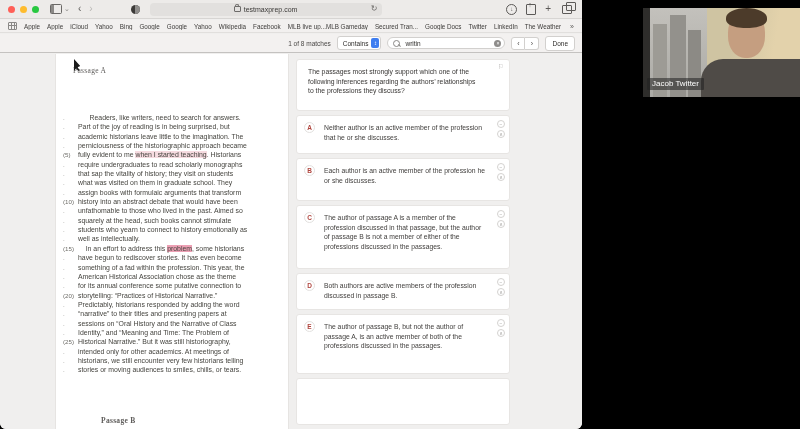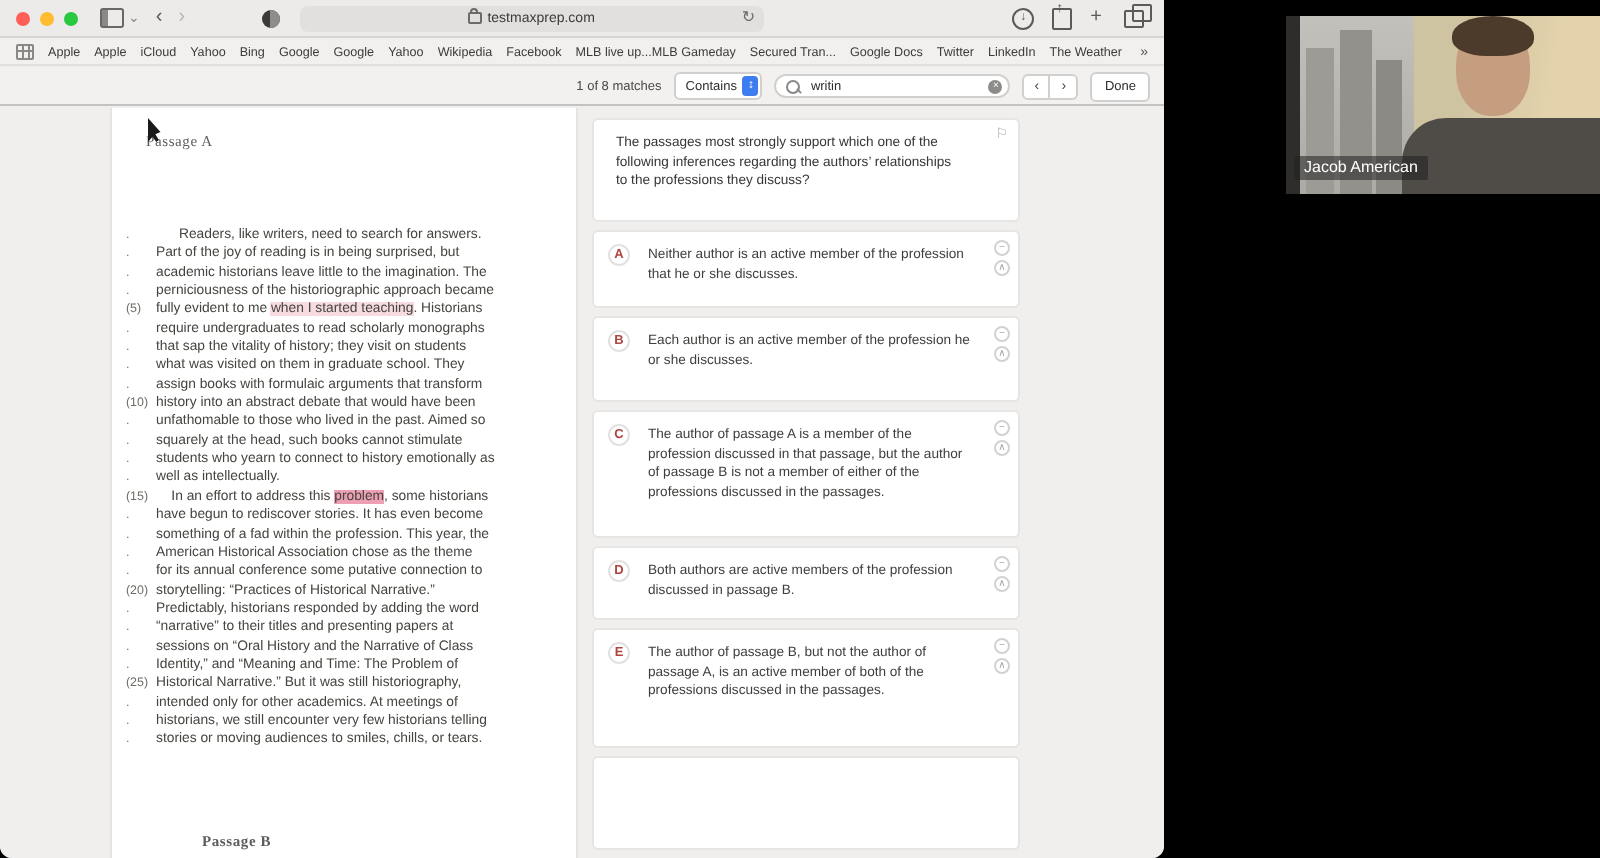--- a/index.html
+++ b/index.html
@@ -373,14 +373,14 @@
 <div class="webcam">
   <div class="cam-window">
     <div class="cam-frame"></div>
     <div class="bldg b1"></div>
     <div class="bldg b2"></div>
     <div class="bldg b3"></div>
   </div>
   <div class="person-body"></div>
   <div class="person-head"></div>
   <div class="person-hair"></div>
-  <div class="name-tag">Jacob American</div>
+  <div class="name-tag">Jacob Twitter</div>
 </div>
 
 </body></html>

